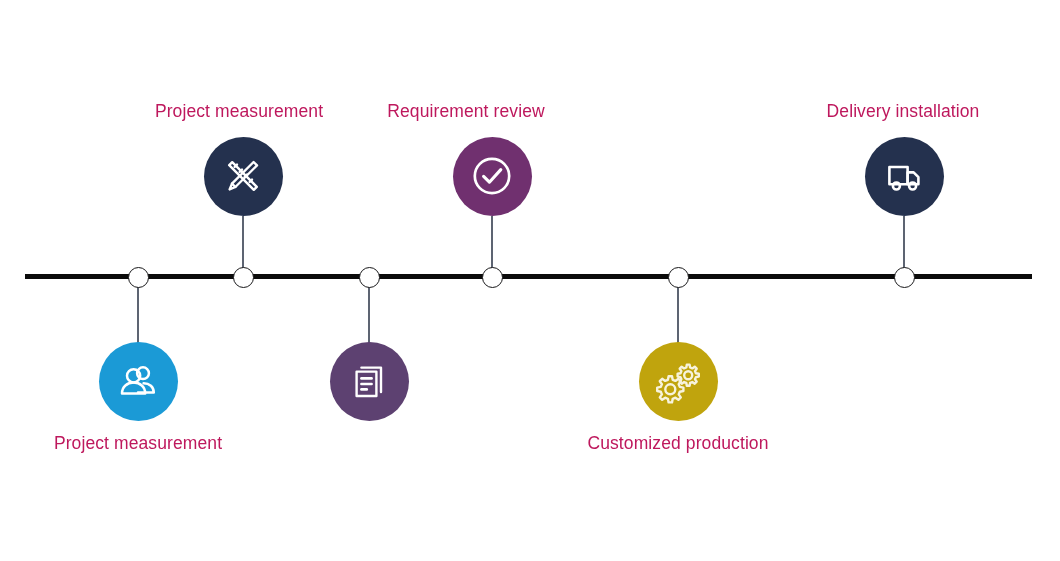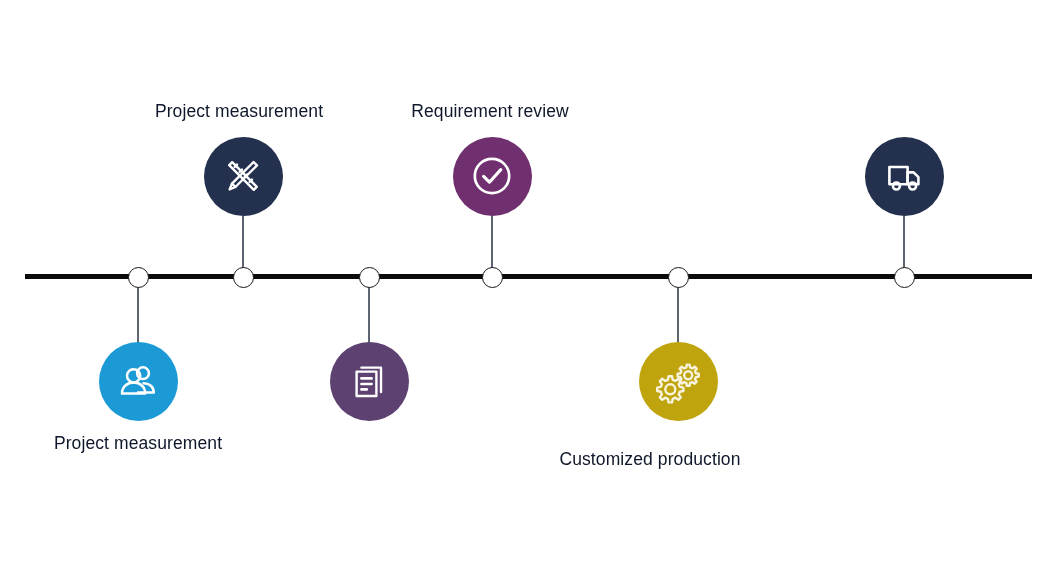--- a/index.html
+++ b/index.html
@@ -70,21 +70,21 @@
     display: block;
   }
 
   
   .step-label {
     position: absolute;
     transform: translateX(-50%);
     white-space: nowrap;
     font-size: 17.5px;
     font-weight: 400;
-    color: #0f172a;
+    color: #be185d;
     letter-spacing: 0.1px;
     z-index: 5;
   }
 </style>
 </head>
 <body>
 
 <div class="canvas">
 
   <div class="axis-line"></div>
@@ -113,38 +113,39 @@
 
   <div class="stem" style="left:492px; top:216px; height:62px;"></div>
   <div class="icon-disc" style="left:492px; top:176px; background:#70306f;">
     <span>
       <svg width="48" height="48" viewBox="0 0 48 48" fill="none">
         <circle cx="24" cy="24" r="17.2" stroke="#ffffff" stroke-width="2.7" fill="none"></circle>
         <path d="M15.6 24.4 L21.4 30.2 L32.8 17.6" stroke="#ffffff" stroke-width="3.1" stroke-linecap="round" stroke-linejoin="round" fill="none"></path>
       </svg>
     </span>
   </div>
-  <div class="step-label" style="left:490px; top:101px;text-align:center;">Requirement review</div>
+  <div class="step-label" style="left:466px; top:101px;text-align:center;">Requirement review</div>
 
   <div class="stem" style="left:904px; top:216px; height:62px;"></div>
   <div class="icon-disc" style="left:904px; top:176px; background:#24314e;">
     <span>
       <svg width="46" height="46" viewBox="0 0 46 46" fill="none">
         <g stroke="#ffffff" stroke-width="2.6" stroke-linejoin="round" stroke-linecap="round" fill="none">
 
           <path d="M8.4 14.0 H26.6 V31.2 H8.4 Z"></path>
 
           <path d="M26.6 19.4 H32.6 L37.4 24.2 V31.2 H26.6 Z"></path>
 
           <circle cx="15.4" cy="33.0" r="3.5"></circle>
           <circle cx="31.6" cy="33.0" r="3.5"></circle>
         </g>
       </svg>
     </span>
   </div>
+  <div class="step-label" style="left:903px; top:101px;">Delivery installation</div>
 
   <div class="stem" style="left:138px; top:279px; height:64px;"></div>
   <div class="icon-disc" style="left:138px; top:381px; background:#1b9ad6;">
     <span>
       <svg width="48" height="48" viewBox="0 0 48 48" fill="none">
         <g stroke="#ffffff" stroke-width="2.5" stroke-linejoin="round" stroke-linecap="round" fill="none">
 
           <circle cx="29.0" cy="16.2" r="5.9"></circle>
           <path d="M24.0 35.6 H39.8 C39.8 30.0 35.4 26.2 29.6 26.2"></path>
 
@@ -182,21 +183,21 @@
 
           <path d="M33.8 8.6 l2.8 0 0.5 2.9 2.2 0.9 2.4 -1.7 2.0 2.0 -1.7 2.4 0.9 2.2 2.9 0.5 0 2.8 -2.9 0.5 -0.9 2.2 1.7 2.4 -2.0 2.0 -2.4 -1.7 -2.2 0.9 -0.5 2.9 -2.8 0 -0.5 -2.9 -2.2 -0.9 -2.4 1.7 -2.0 -2.0 1.7 -2.4 -0.9 -2.2 -2.9 -0.5 0 -2.8 2.9 -0.5 0.9 -2.2 -1.7 -2.4 2.0 -2.0 2.4 1.7 2.2 -0.9 z"></path>
           <circle cx="35.2" cy="19.2" r="4.0"></circle>
 
           <path d="M15.6 20.2 l3.4 0 0.7 3.6 2.7 1.1 3.0 -2.1 2.4 2.4 -2.1 3.0 1.1 2.7 3.6 0.7 0 3.4 -3.6 0.7 -1.1 2.7 2.1 3.0 -2.4 2.4 -3.0 -2.1 -2.7 1.1 -0.7 3.6 -3.4 0 -0.7 -3.6 -2.7 -1.1 -3.0 2.1 -2.4 -2.4 2.1 -3.0 -1.1 -2.7 -3.6 -0.7 0 -3.4 3.6 -0.7 1.1 -2.7 -2.1 -3.0 2.4 -2.4 3.0 2.1 2.7 -1.1 z"></path>
           <circle cx="17.3" cy="33.3" r="5.0"></circle>
         </g>
       </svg>
     </span>
   </div>
-  <div class="step-label" style="left:650px; top:433px;margin-top:16px;">Customized production</div>
+  <div class="step-label" style="left:678px; top:433px;">Customized production</div>
 
   <div class="node-marker" style="left:138px; top:277px;"></div>
   <div class="node-marker" style="left:243px; top:277px;"></div>
   <div class="node-marker" style="left:369px; top:277px;"></div>
   <div class="node-marker" style="left:492px; top:277px;"></div>
   <div class="node-marker" style="left:678px; top:277px;"></div>
   <div class="node-marker" style="left:904px; top:277px;"></div>
 
 </div>
 

